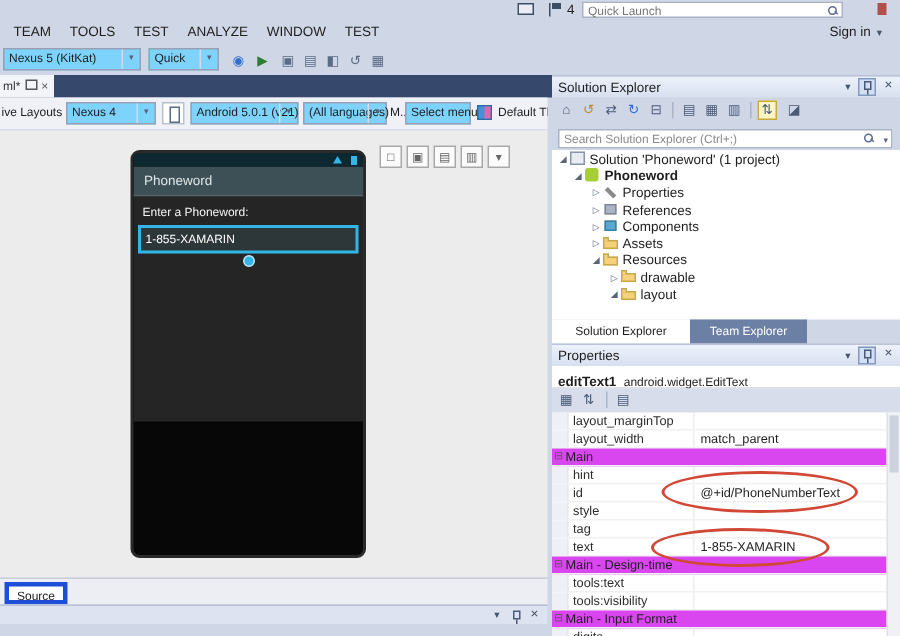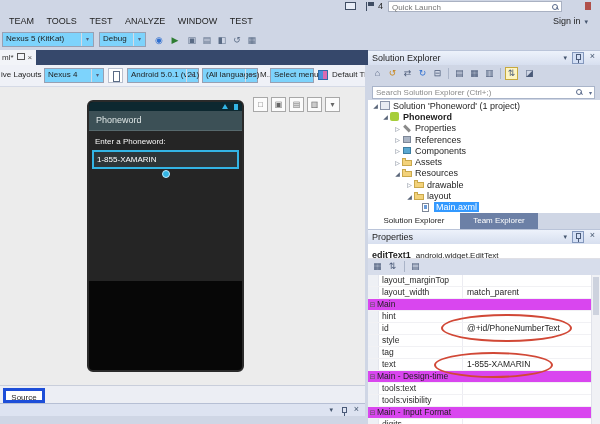--- a/index.html
+++ b/index.html
@@ -182,21 +182,21 @@
       <span>Sign in</span><span class="g-caret"></span>
     </div>
   </div>
 
   <div class="toolbar">
     <div class="combo c-device">
       <span class="ct">Nexus 5 (KitKat)</span>
       <span class="cb g-caret"></span>
     </div>
     <div class="combo c-config">
-      <span class="ct">Debug</span>
+      <span class="ct">Quick</span>
       <span class="cb g-caret"></span>
     </div>
     <span class="tbi g-dot" style="left:152px;color:#2f6fd0"></span>
     <span class="tbi g-play" style="left:168px;color:#2e7d32"></span>
     <span class="tbi g-sq" style="left:185px"></span>
     <span class="tbi g-grid" style="left:200px"></span>
     <span class="tbi g-box" style="left:215px"></span>
     <span class="tbi g-undo" style="left:230px"></span>
     <span class="tbi g-grid2" style="left:245px"></span>
   </div>
@@ -334,24 +334,20 @@
       <div class="trow in3">
         <span class="ar col"></span>
         <span class="ticn icn-folder"></span>
         <span>drawable</span>
       </div>
       <div class="trow in3">
         <span class="ar exp"></span>
         <span class="ticn icn-folder"></span>
         <span>layout</span>
       </div>
-      <div class="trow in4">
-        <span class="ticn icn-file"></span>
-        <span class="sel-label">Main.axml</span>
-      </div>
     </div>
 
     <div class="se-tabs">
       <span class="setab active">Solution Explorer</span>
       <span class="setab inactive">Team Explorer</span>
     </div>
 
     <div class="phead pr-header">
       <span class="ptitle">Properties</span>
       <span class="h-caret g-caret"></span>

